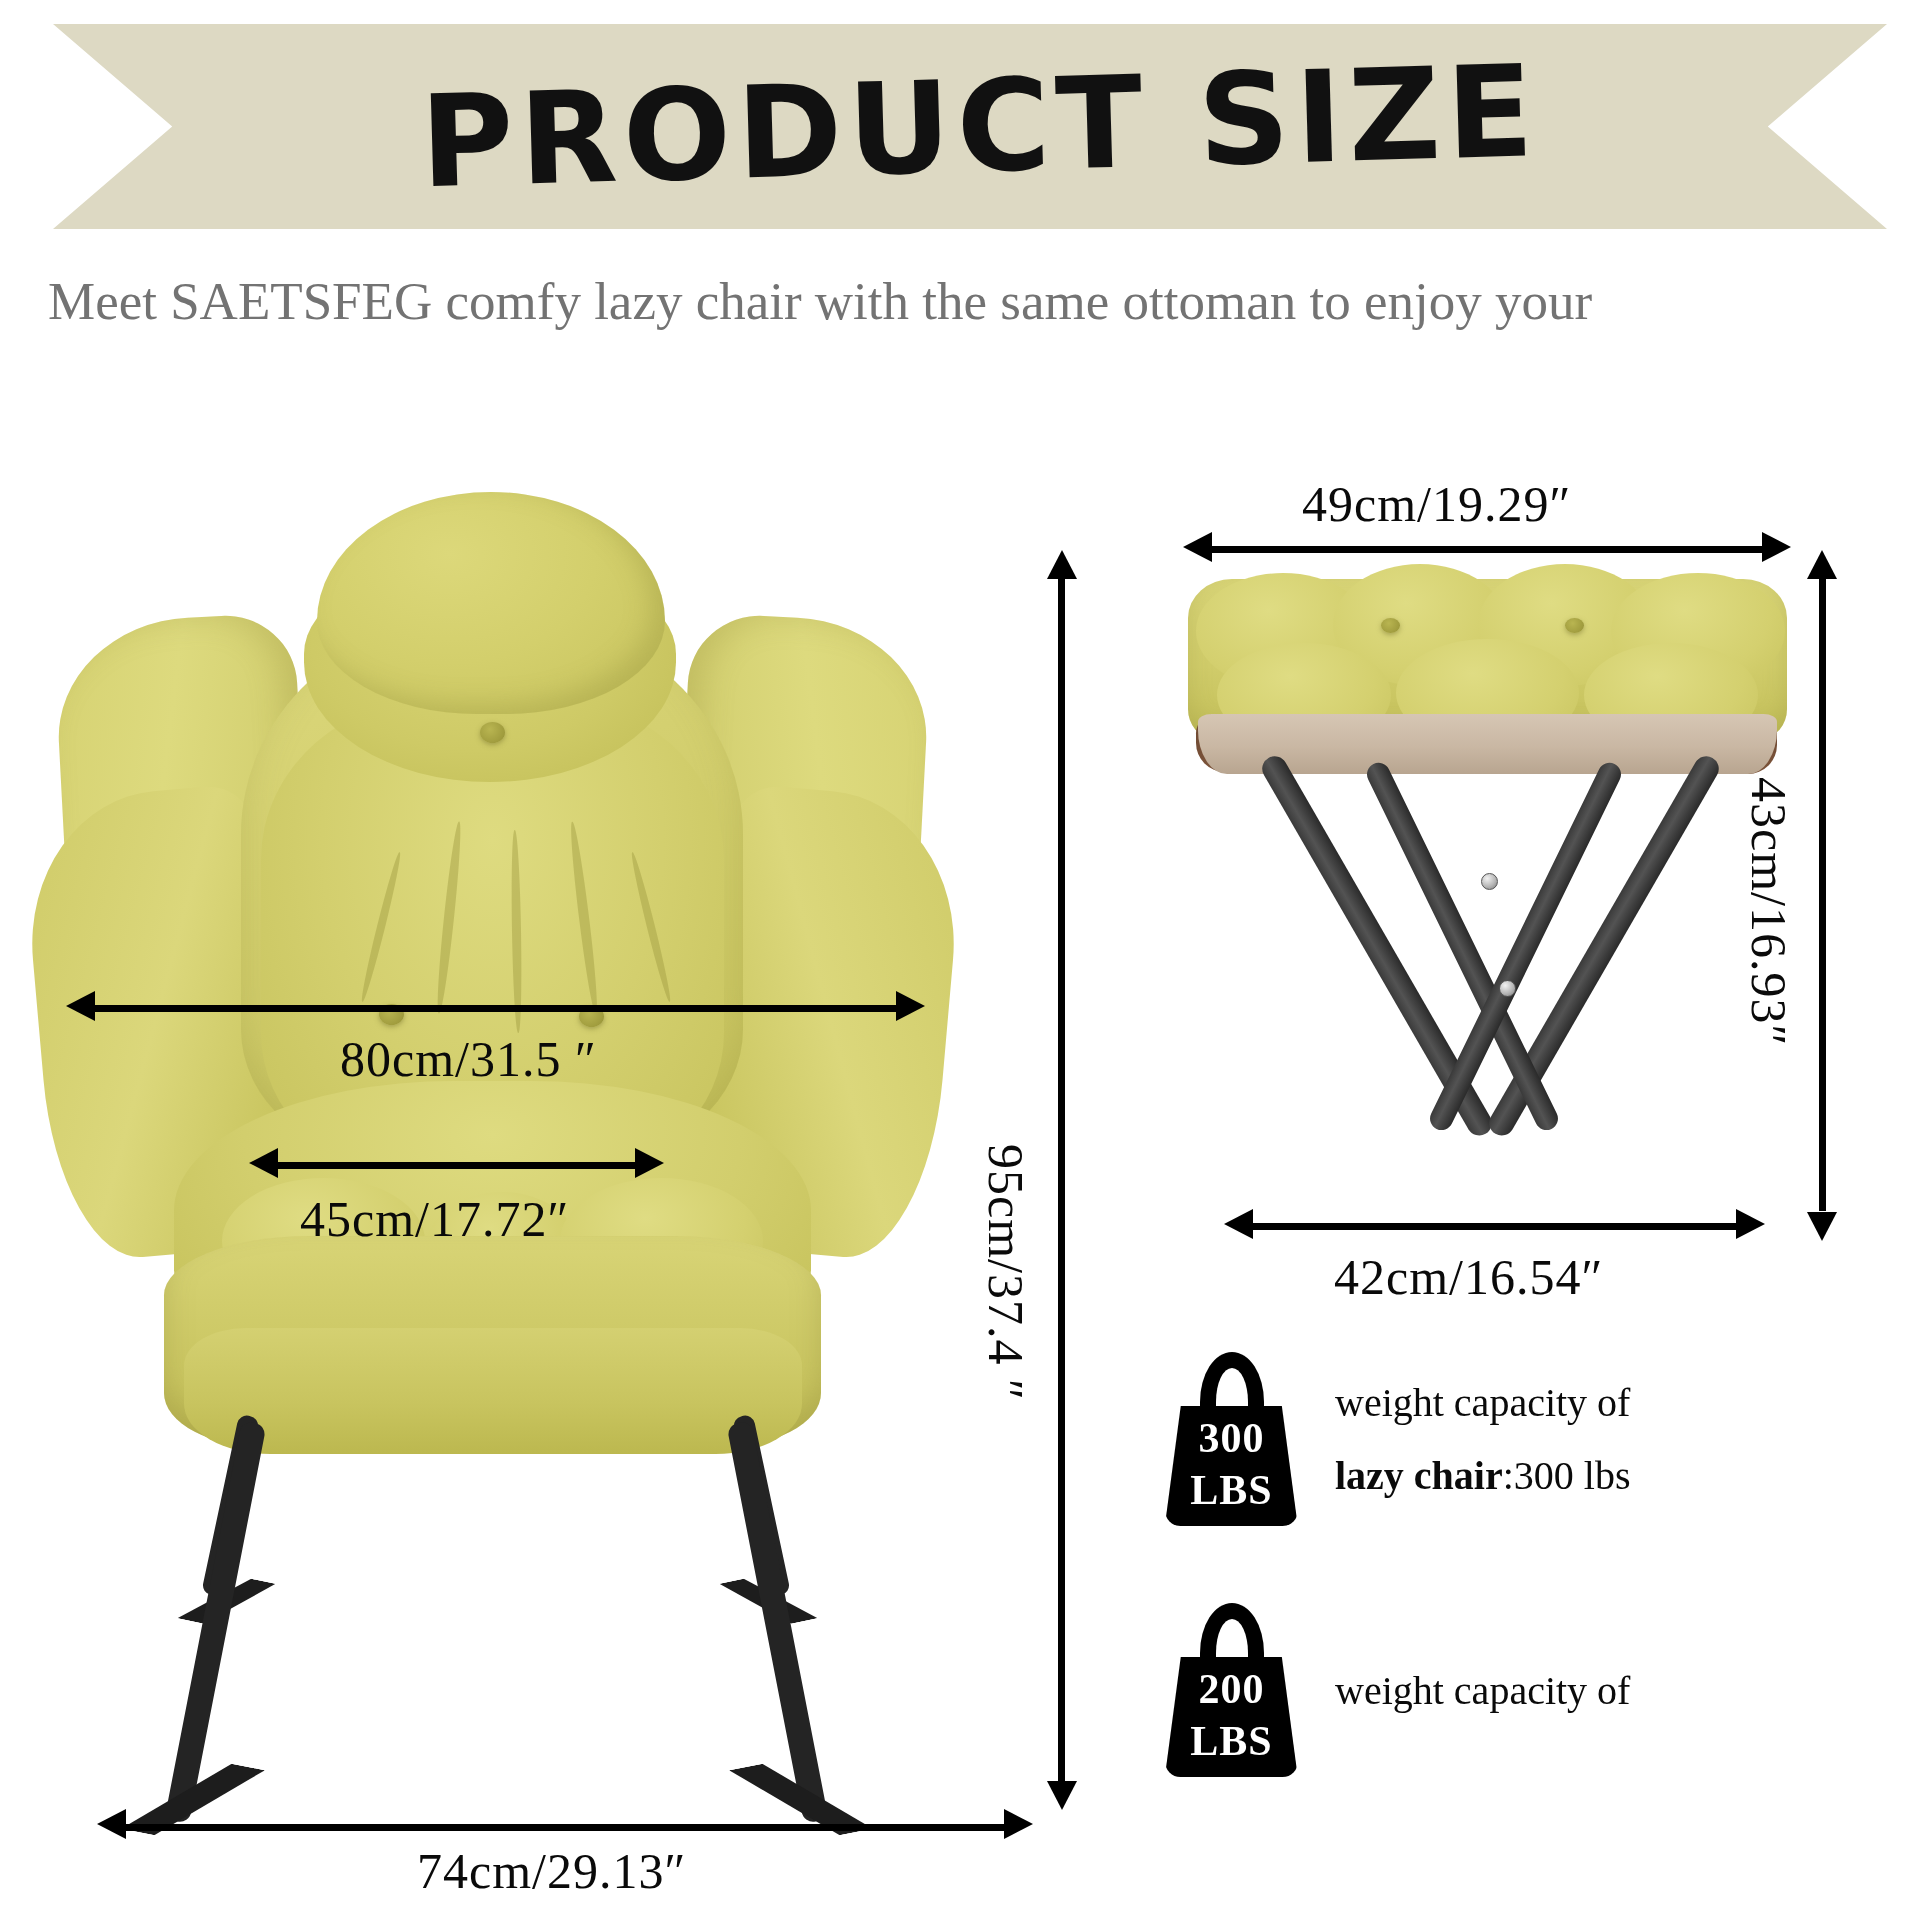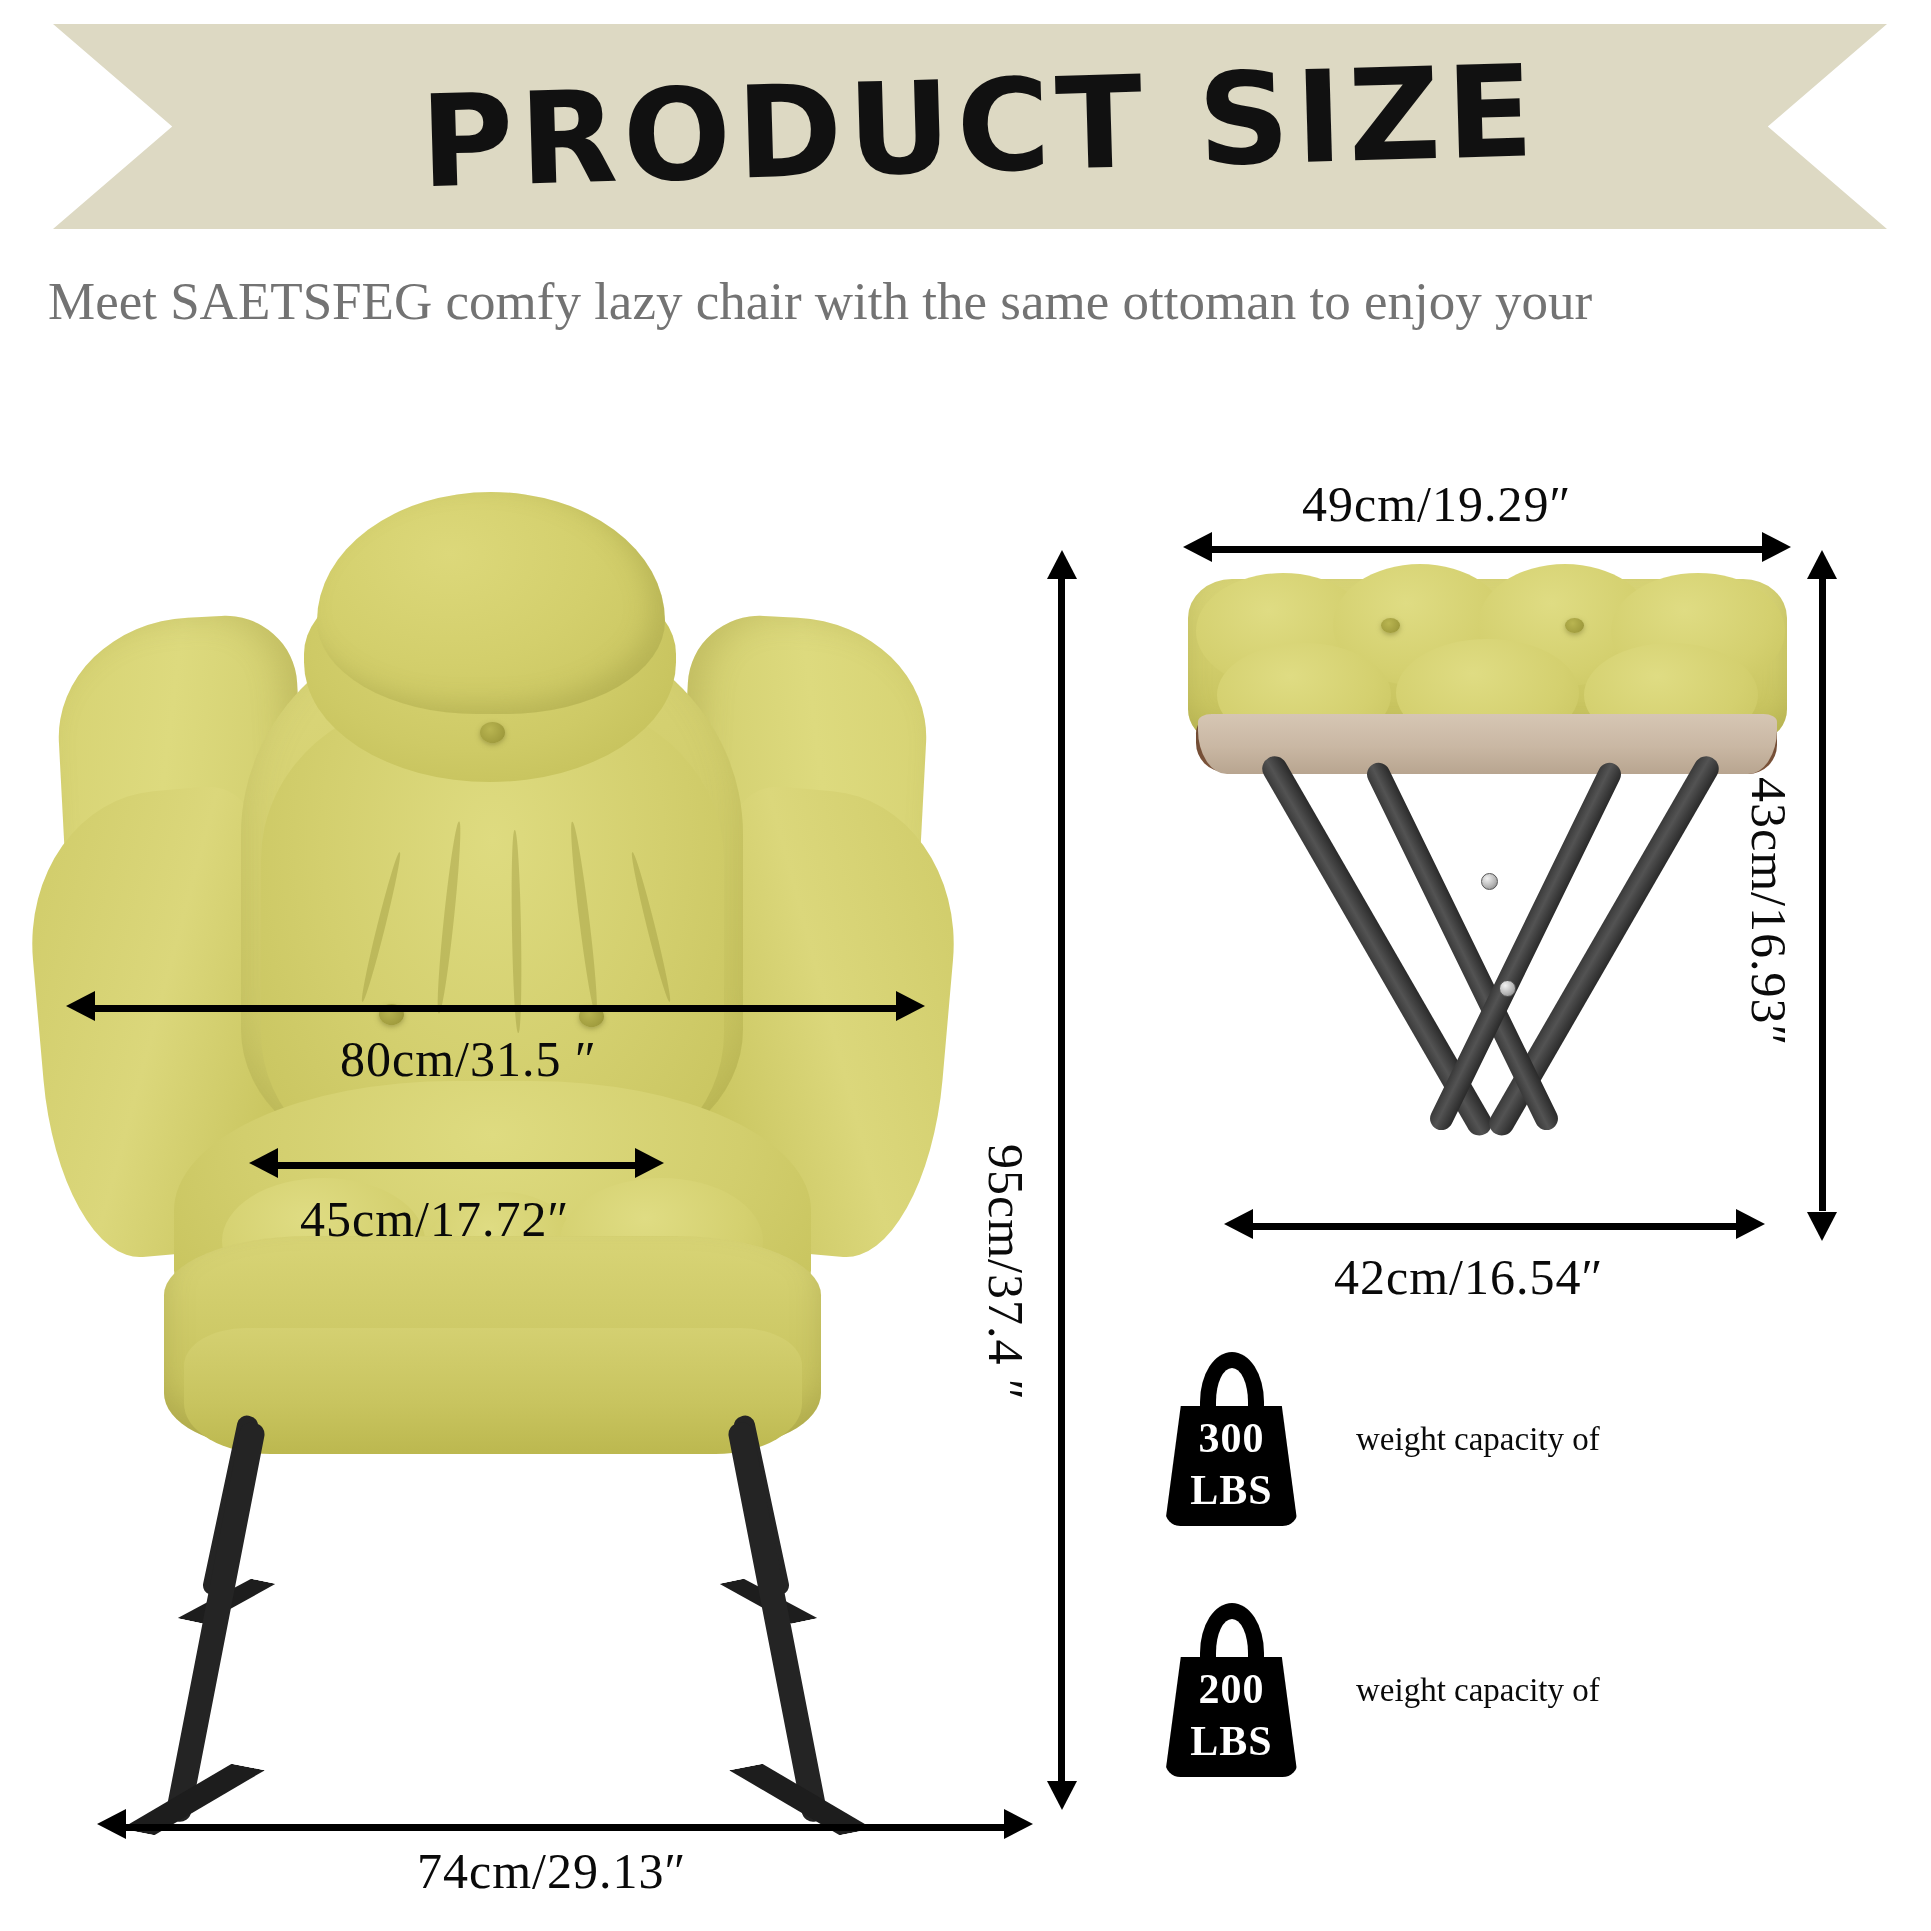--- a/index.html
+++ b/index.html
@@ -199,23 +199,23 @@
   }
   .wicon .wtext{
     position:absolute;left:0;top:60px;width:145px;
     text-align:center;color:#fff;
     font-family:"Liberation Serif", serif;
     font-weight:bold;
     font-size:42px;line-height:52px;
     letter-spacing:1px;
   }
   .badge-text{
-    margin-left:52px;
-    font-family:"Liberation Serif", serif;
-    font-size:33px;line-height:73px;
+    margin-left:31px;
+    font-family:"Liberation Serif", serif;
+    font-size:40px;line-height:73px;
     color:#0a0a0a;white-space:nowrap;
   }
   .badge-text .b{font-weight:bold;}
 </style>
 </head>
 <body>
 
 <div id="stage">
 
   <div class="banner-wrap">
@@ -354,20 +354,23 @@
     <div class="wicon">
       <div class="handle"></div>
       <div class="body"></div>
       <div class="wtext">
         <div>300</div>
         <div>LBS</div>
       </div>
     </div>
     <div class="badge-text">
       <div>weight capacity of</div>
+      <div>
+        <span class="b">lazy chair</span><span>:300 lbs</span>
+      </div>
     </div>
   </div>
 
   <div class="badge-row" style="left:1159px;top:1603px;">
     <div class="wicon">
       <div class="handle"></div>
       <div class="body"></div>
       <div class="wtext">
         <div>200</div>
         <div>LBS</div>

